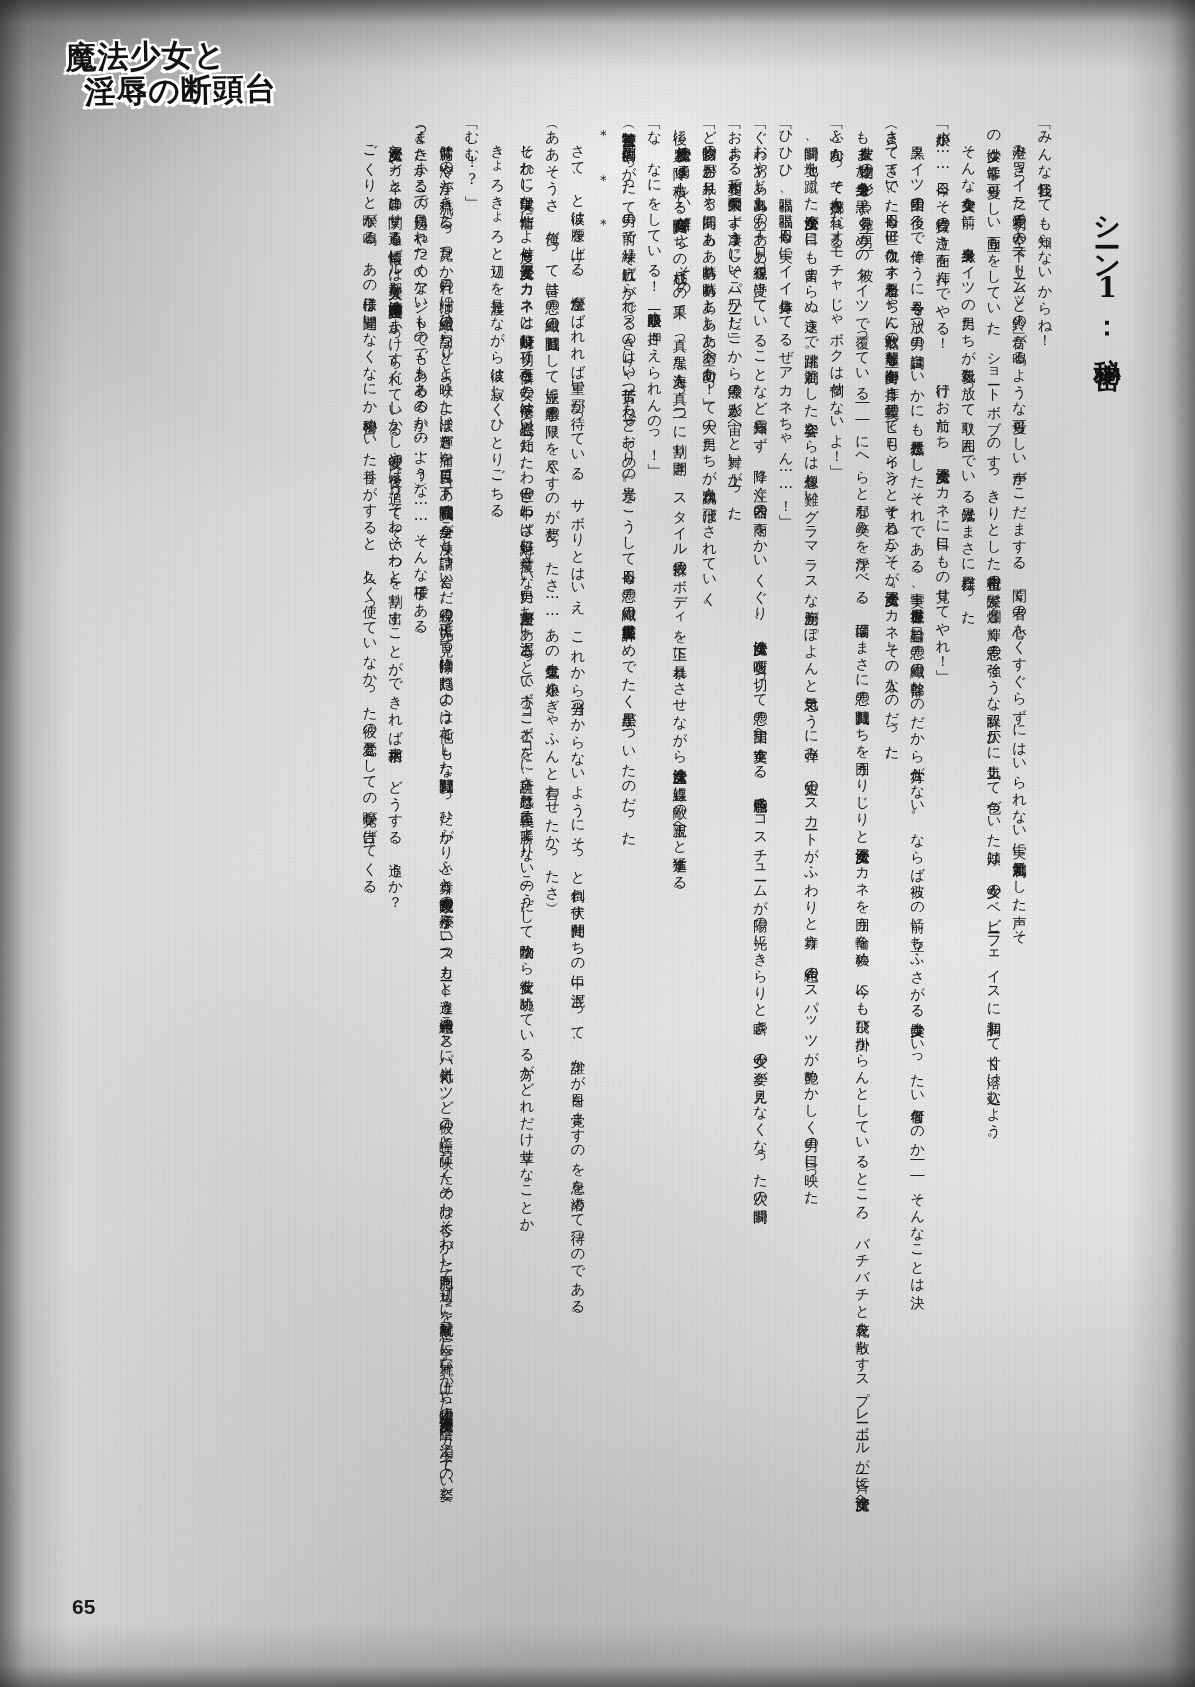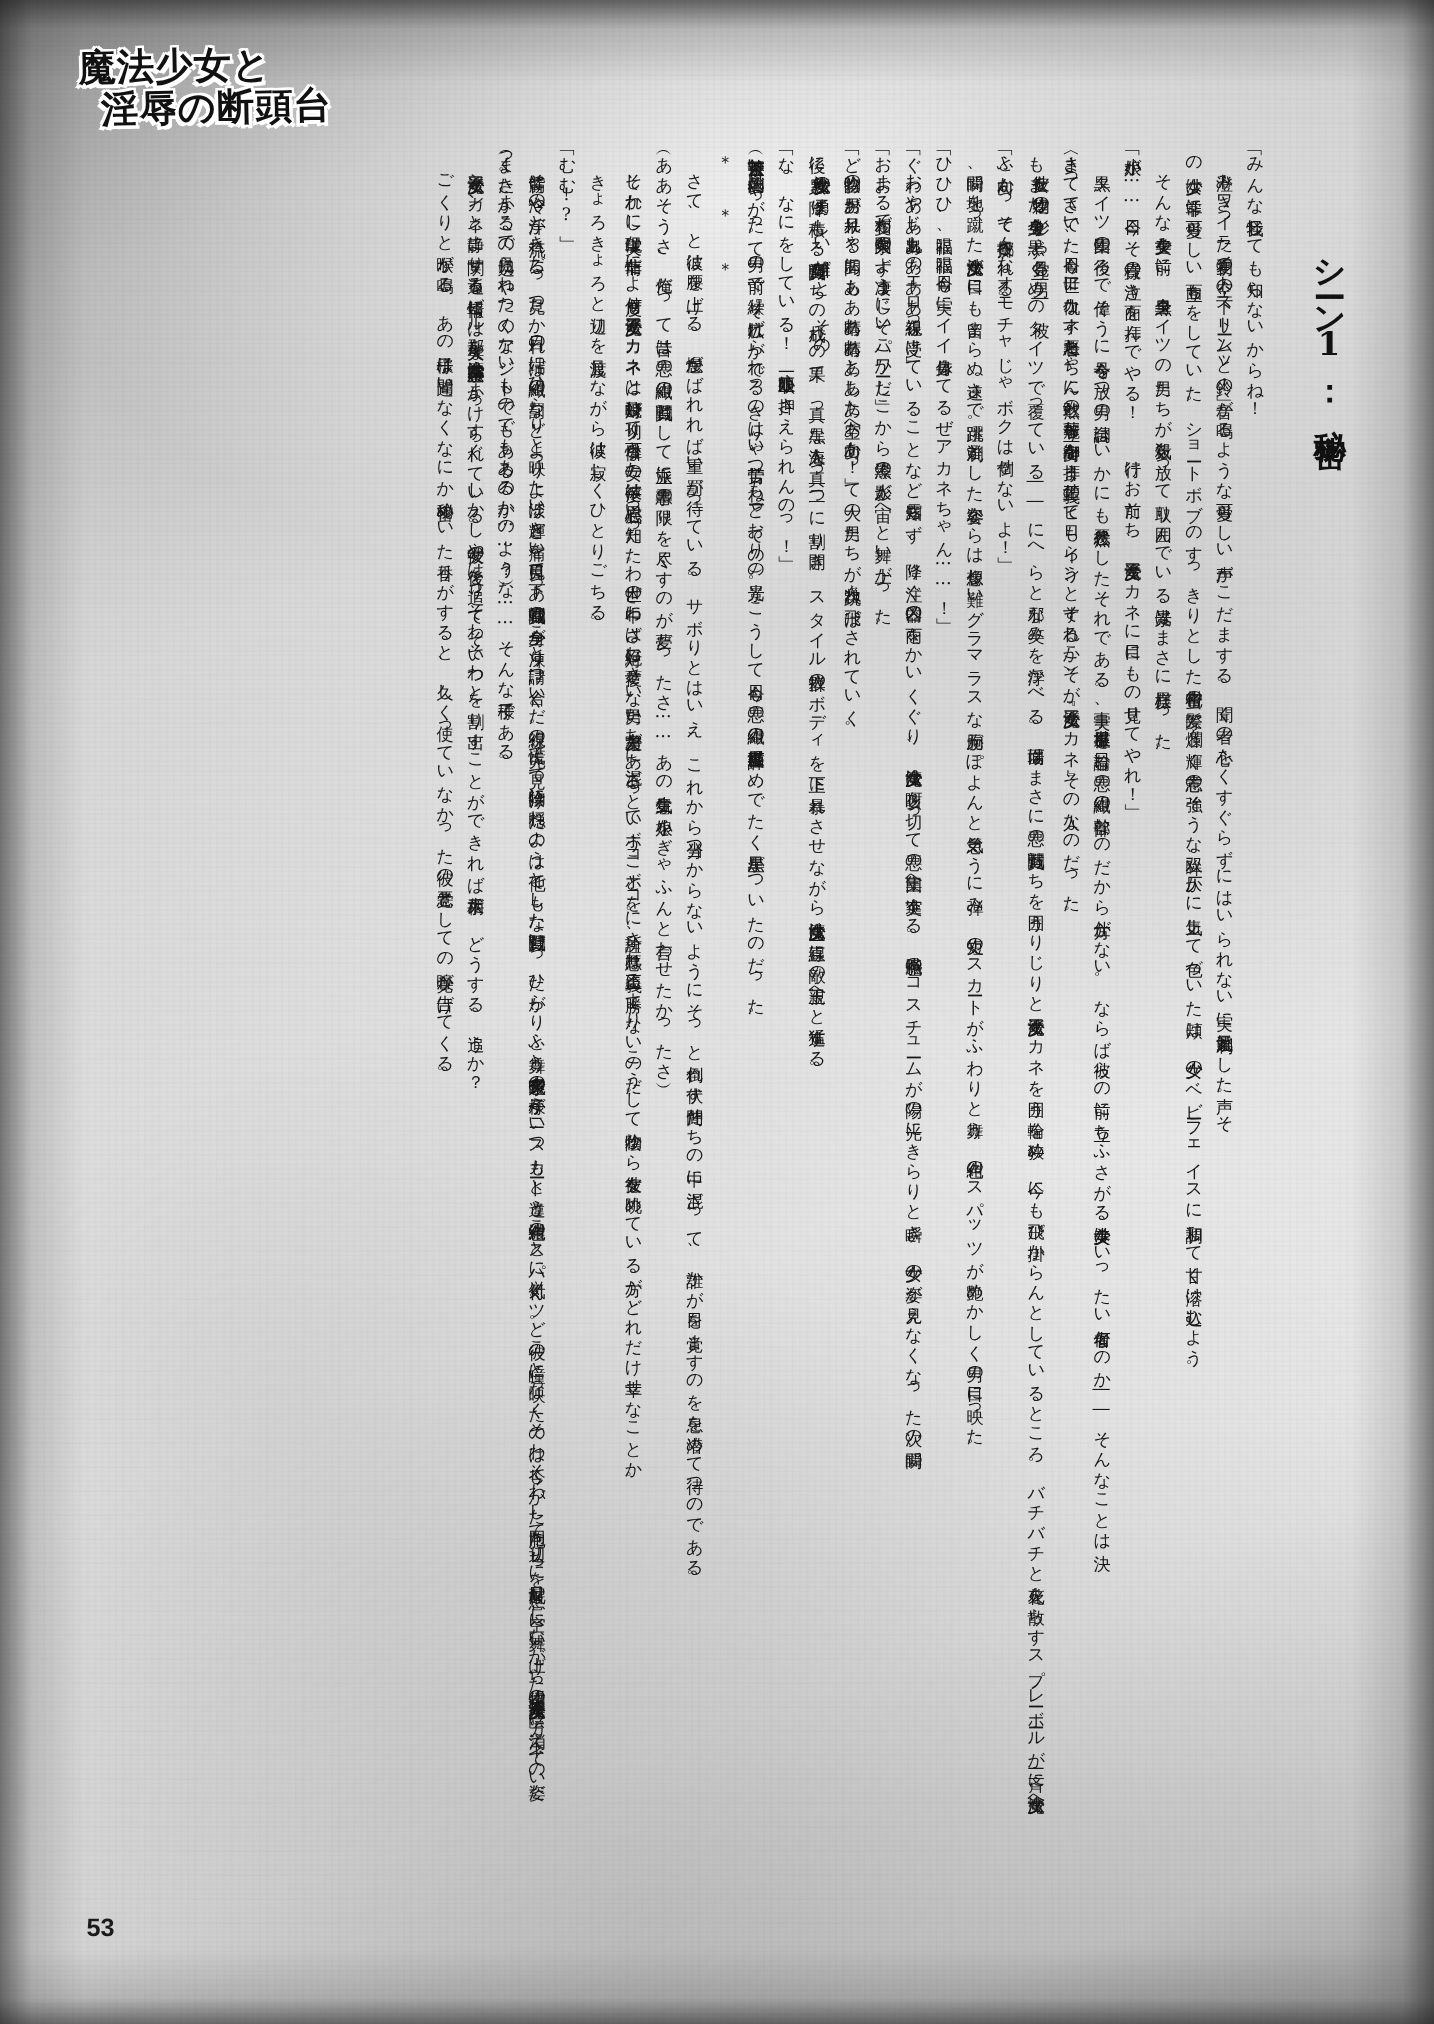--- a/index.html
+++ b/index.html
@@ -189,15 +189,15 @@
 　そのときだった。目の端にひらりと映った淡い輝きを見て下っ端戦闘員の全身が凍りつく。視線の先に見つけたのは他でもない、ひらりと舞う暖色系のミニスカートと濃紺色のスパッツ。彼の瞳に映ったのは今しがた同胞たちを悠々と空に舞い上げた張本人・魔法少女アカネの姿だった。</div>
       <div class="tcol col-w" style="height:1390px;">　背筋に冷や汗が流れる。見つかれば組織の罰などよりよほど痛い目にあうこと請け合いだ。慌てて物陰に隠れようとした戦闘員だったが、ふと少女の様子がいつもと違うことに気付く。どことなくそわそわして辺りに目配せしながら建物の陰に消えていく。まるで見られたくないものでもあるかのような……そんな様子である。</div>
       <div class="tcol col-w" style="height:1390px;">（まさかこの辺にやつのアジトでもあるのか……？）
 　魔法少女アカネに関する情報には莫大な懸賞金がかけられている。彼女の後を追ってそいつを割り出すことができれば大手柄だ。どうする、追うか？
 　ごくりと喉が鳴る。あの様子は間違いなくなにか秘密めいた香りがすると、久しく使っていなかった彼の悪党としての嗅覚が告げてくる。</div>
       <div class="tcol col-w" style="height:1390px;">　シンと静まり返るビル郡を魔法少女はまっすぐ、しかしやはりそわそわと</div>
     </div>
 
   </div>
 
-  <div id="page-number">53</div>
+  <div id="page-number">65</div>
 
 </div>
 
 </body></html>

